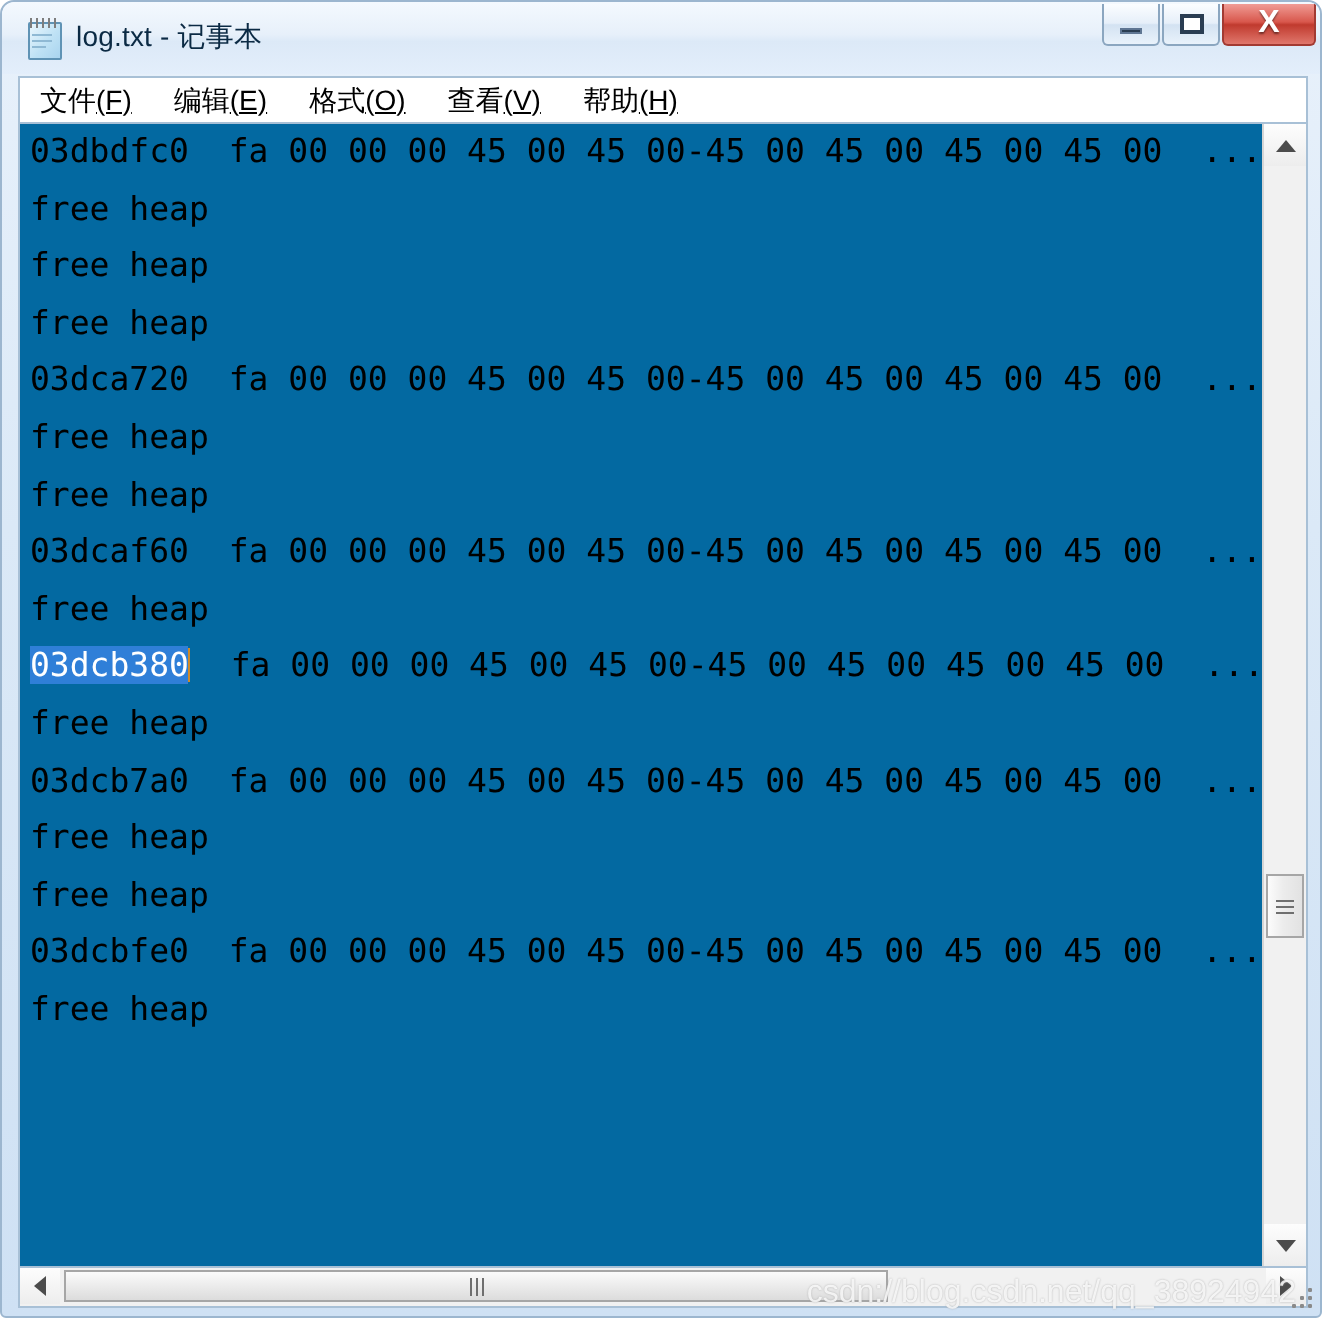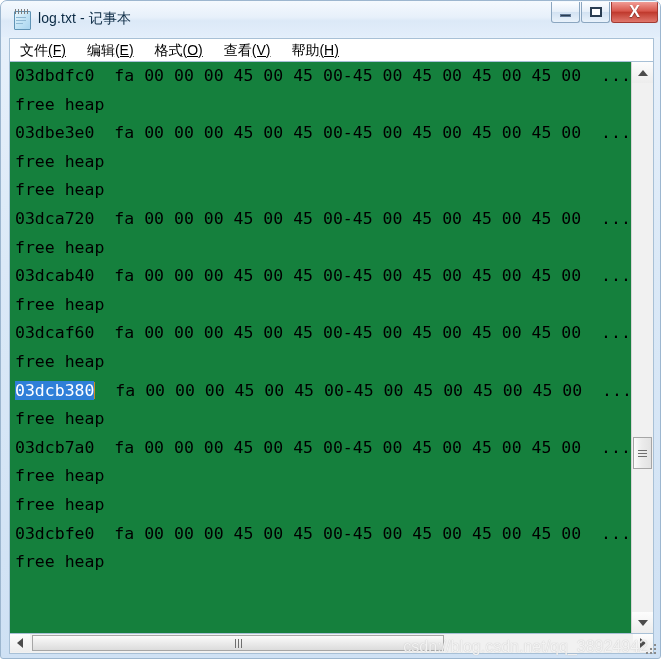--- a/index.html
+++ b/index.html
@@ -161,21 +161,21 @@
     background: #ffffff;
     border: 1px solid #a8c0d6;
     box-sizing: border-box;
     overflow: hidden;
   }
   #textarea {
     position: absolute;
     left: 0; top: 0;
     width: 622px;
     height: 571px;
-    background: #15803d;
+    background: #0369a1;
     overflow: hidden;
     padding-left: 5px;
     box-sizing: border-box;
   }
   .txtline {
     font-family: "DejaVu Sans Mono", "Liberation Mono", monospace;
     font-size: 16.5px;
     line-height: 28.6px;
     color: #000000;
     white-space: pre;
@@ -361,26 +361,24 @@
       <div class="cap-btn close">
         <span class="glyph-close">X</span>
       </div>
     </div>
   </div>
 
   <div id="client">
     <div id="textarea">
         <div class="txtline"><span>03dbdfc0</span><span>  fa 00 00 00 45 00 45 00-45 00 45 00 45 00 45 00  ...</span></div>
         <div class="txtline">free heap</div>
-        <div class="txtline"><span>03dbe3e0</span><span>  fa 00 00 00 45 00 45 00-45 00 45 00 45 00 45 00  ...</span></div>
         <div class="txtline">free heap</div>
         <div class="txtline">free heap</div>
         <div class="txtline"><span>03dca720</span><span>  fa 00 00 00 45 00 45 00-45 00 45 00 45 00 45 00  ...</span></div>
         <div class="txtline">free heap</div>
-        <div class="txtline"><span>03dcab40</span><span>  fa 00 00 00 45 00 45 00-45 00 45 00 45 00 45 00  ...</span></div>
         <div class="txtline">free heap</div>
         <div class="txtline"><span>03dcaf60</span><span>  fa 00 00 00 45 00 45 00-45 00 45 00 45 00 45 00  ...</span></div>
         <div class="txtline">free heap</div>
         <div class="txtline"><span class="sel">03dcb380</span><span class="caret"></span><span>  fa 00 00 00 45 00 45 00-45 00 45 00 45 00 45 00  ...</span></div>
         <div class="txtline">free heap</div>
         <div class="txtline"><span>03dcb7a0</span><span>  fa 00 00 00 45 00 45 00-45 00 45 00 45 00 45 00  ...</span></div>
         <div class="txtline">free heap</div>
         <div class="txtline">free heap</div>
         <div class="txtline"><span>03dcbfe0</span><span>  fa 00 00 00 45 00 45 00-45 00 45 00 45 00 45 00  ...</span></div>
         <div class="txtline">free heap</div>

